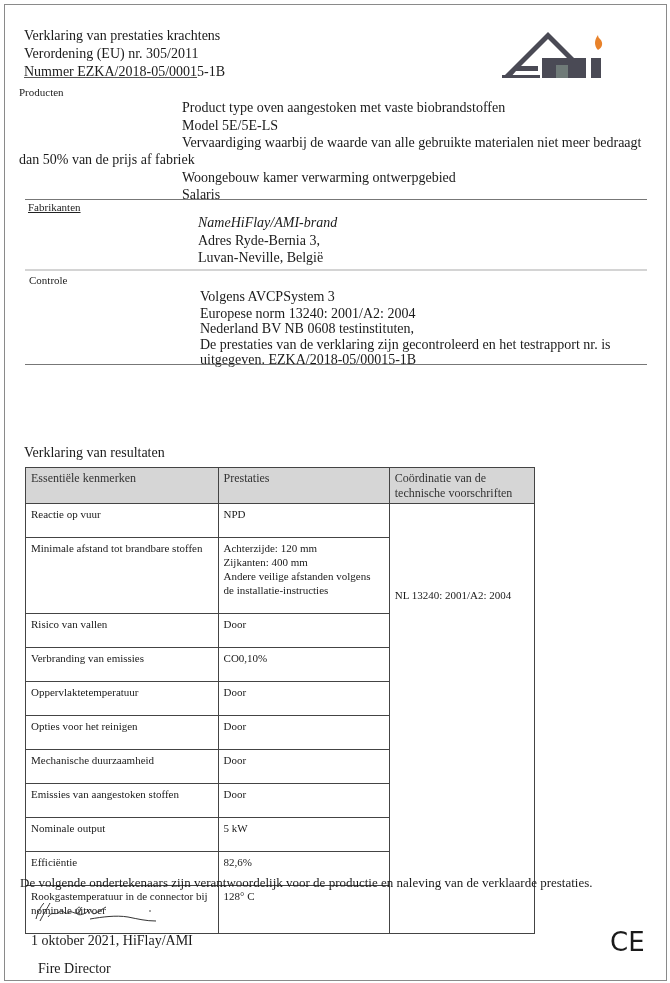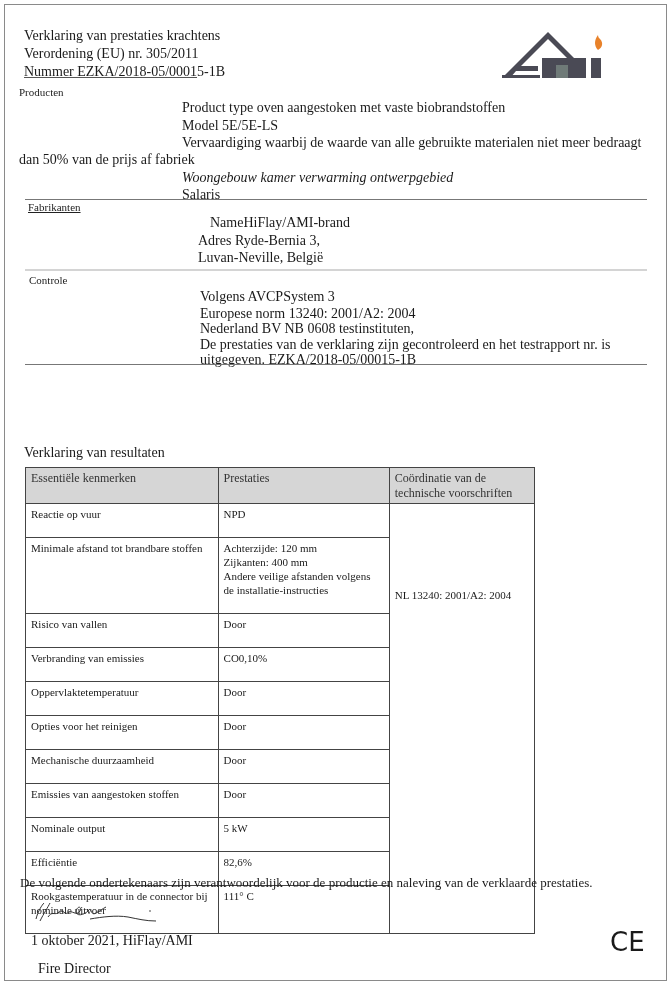--- a/index.html
+++ b/index.html
@@ -55,26 +55,26 @@
 
     <path d="M100,9 C96,14 96,20 100,24 C104,22 106,17 102,13 C101,12 100,11 100,9 Z" fill="#e8822a"></path>
   </svg>
 </div>
 
 <div class="abs section-label" style="left:19px; top:86px;">Producten</div>
 <div class="abs body-text" style="left:182px; top:99px;">Product type oven aangestoken met vaste biobrandstoffen</div>
 <div class="abs body-text" style="left:182px; top:117px;">Model 5E/5E-LS</div>
 <div class="abs body-text" style="left:182px; top:134px;">Vervaardiging waarbij de waarde van alle gebruikte materialen niet meer bedraagt</div>
 <div class="abs body-text" style="left:19px; top:151px;">dan 50% van de prijs af fabriek</div>
-<div class="abs body-text" style="left:182px; top:169px;font-style:italic;">Woongebouw kamer verwarming ontwerpgebied</div>
+<div class="abs body-text" style="left:182px; top:169px;">Woongebouw kamer verwarming ontwerpgebied</div>
 <div class="abs body-text" style="left:182px; top:186px;">Salaris</div>
 <div class="hr" style="left:25px; top:199px; width:622px;"></div>
 
 <div class="abs section-label" style="left:28px; top:201px;text-decoration:underline;">Fabrikanten</div>
-<div class="abs body-text" style="left:210px; top:214px;">NameHiFlay/AMI-brand</div>
+<div class="abs body-text" style="left:198px; top:214px;font-style:italic;">NameHiFlay/AMI-brand</div>
 <div class="abs body-text" style="left:198px; top:232px;">Adres Ryde-Bernia 3,</div>
 <div class="abs body-text" style="left:198px; top:249px;">Luvan-Neville, België</div>
 <div class="hr light" style="left:25px; top:269px; width:622px;"></div>
 
 <div class="abs section-label" style="left:29px; top:274px;">Controle</div>
 <div class="abs body-text" style="left:200px; top:288px;">Volgens AVCPSystem 3</div>
 <div class="abs body-text" style="left:200px; top:305px;">Europese norm 13240: 2001/A2: 2004</div>
 <div class="abs body-text" style="left:200px; top:320px;">Nederland BV NB 0608 testinstituten,</div>
 <div class="abs body-text" style="left:200px; top:336px;">De prestaties van de verklaring zijn gecontroleerd en het testrapport nr. is</div>
 <div class="abs body-text" style="left:200px; top:351px;">uitgegeven. EZKA/2018-05/00015-1B</div>
@@ -131,21 +131,21 @@
     <tr>
       <td>Nominale output</td>
       <td>5 kW</td>
     </tr>
     <tr>
       <td>Efficiëntie</td>
       <td>82,6%</td>
     </tr>
     <tr>
       <td>Rookgastemperatuur in de connector bij nominale uitvoer</td>
-      <td>111° C</td>
+      <td>128° C</td>
     </tr>
   </tbody>
 </table>
 
 <div class="abs sig-text">De volgende ondertekenaars zijn verantwoordelijk voor de productie en naleving van de verklaarde prestaties.</div>
 <div class="abs sig-img">
   <svg width="130" height="30" viewBox="0 0 130 30">
     <path d="M4,22 C6,14 10,8 12,6 M8,24 C12,16 16,10 18,6 M16,20 C20,14 22,18 26,16 C30,10 32,18 36,16 C40,12 44,20 48,14 C50,10 46,8 44,14 C44,20 52,18 56,14 C60,8 58,20 64,16 C68,14 70,12 74,10 M58,22 C70,20 84,18 96,20 C106,22 114,24 124,24" fill="none" stroke="#333" stroke-width="1"></path>
     <circle cx="118" cy="14" r="0.8" fill="#333"></circle>
   </svg>

